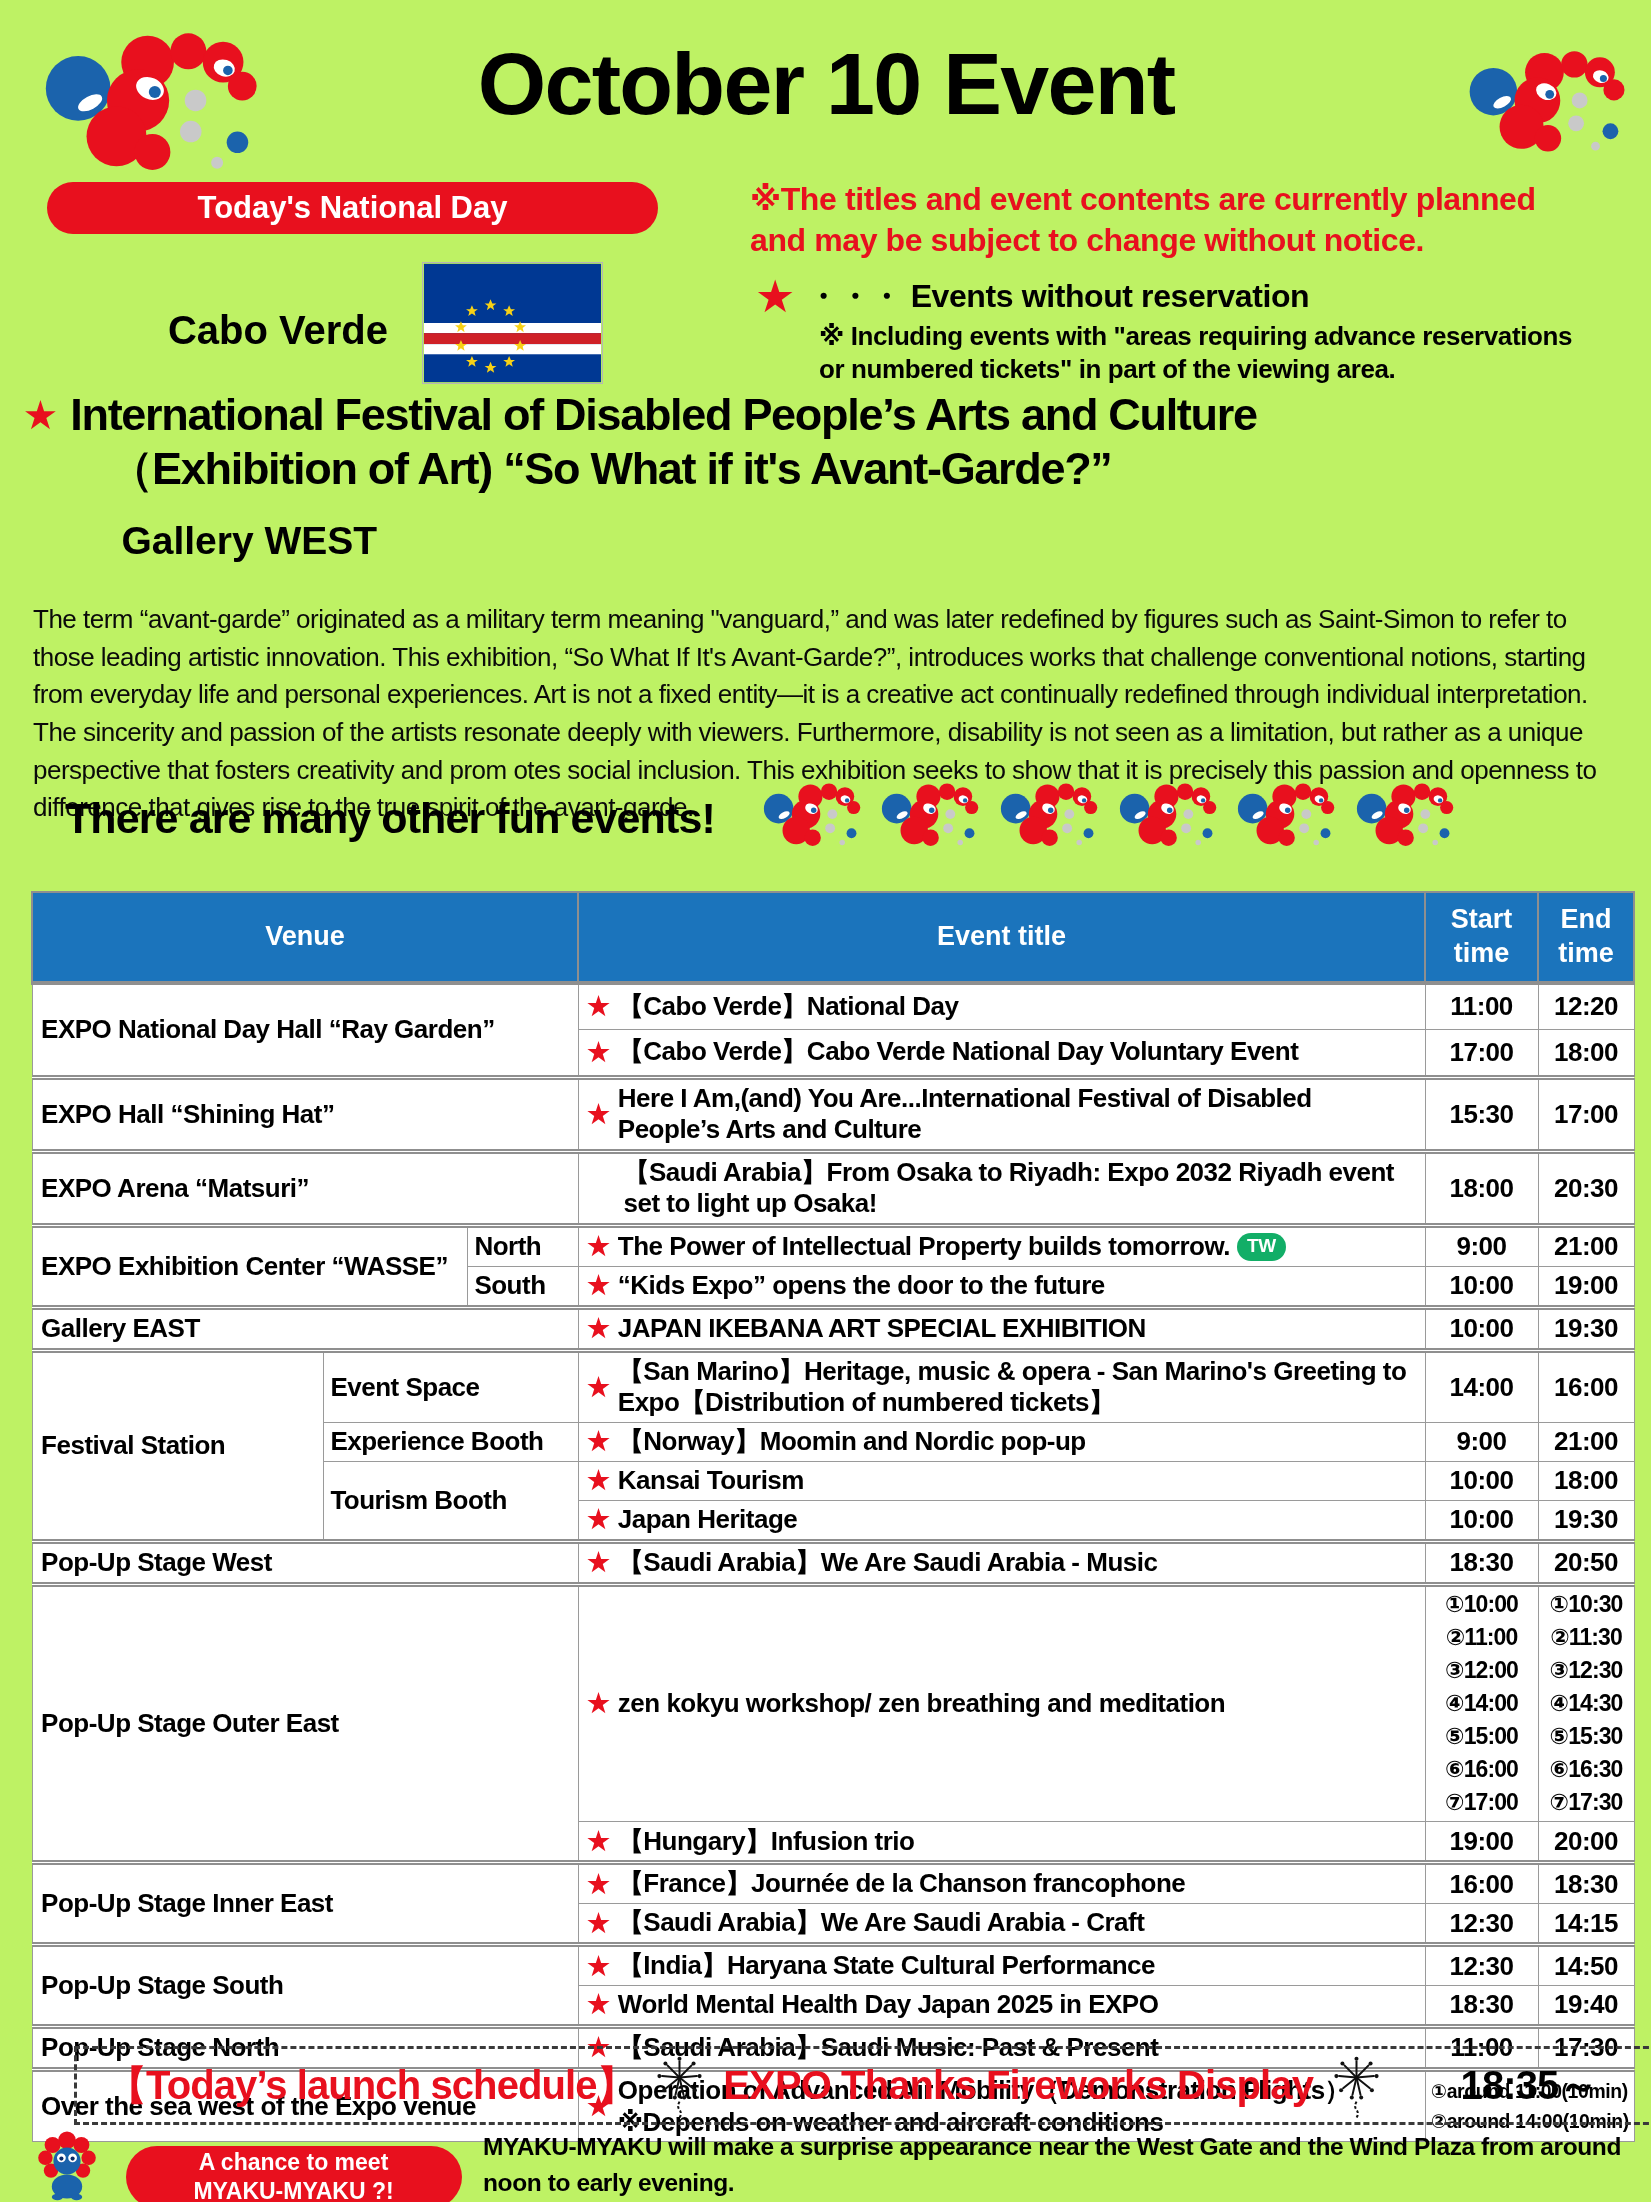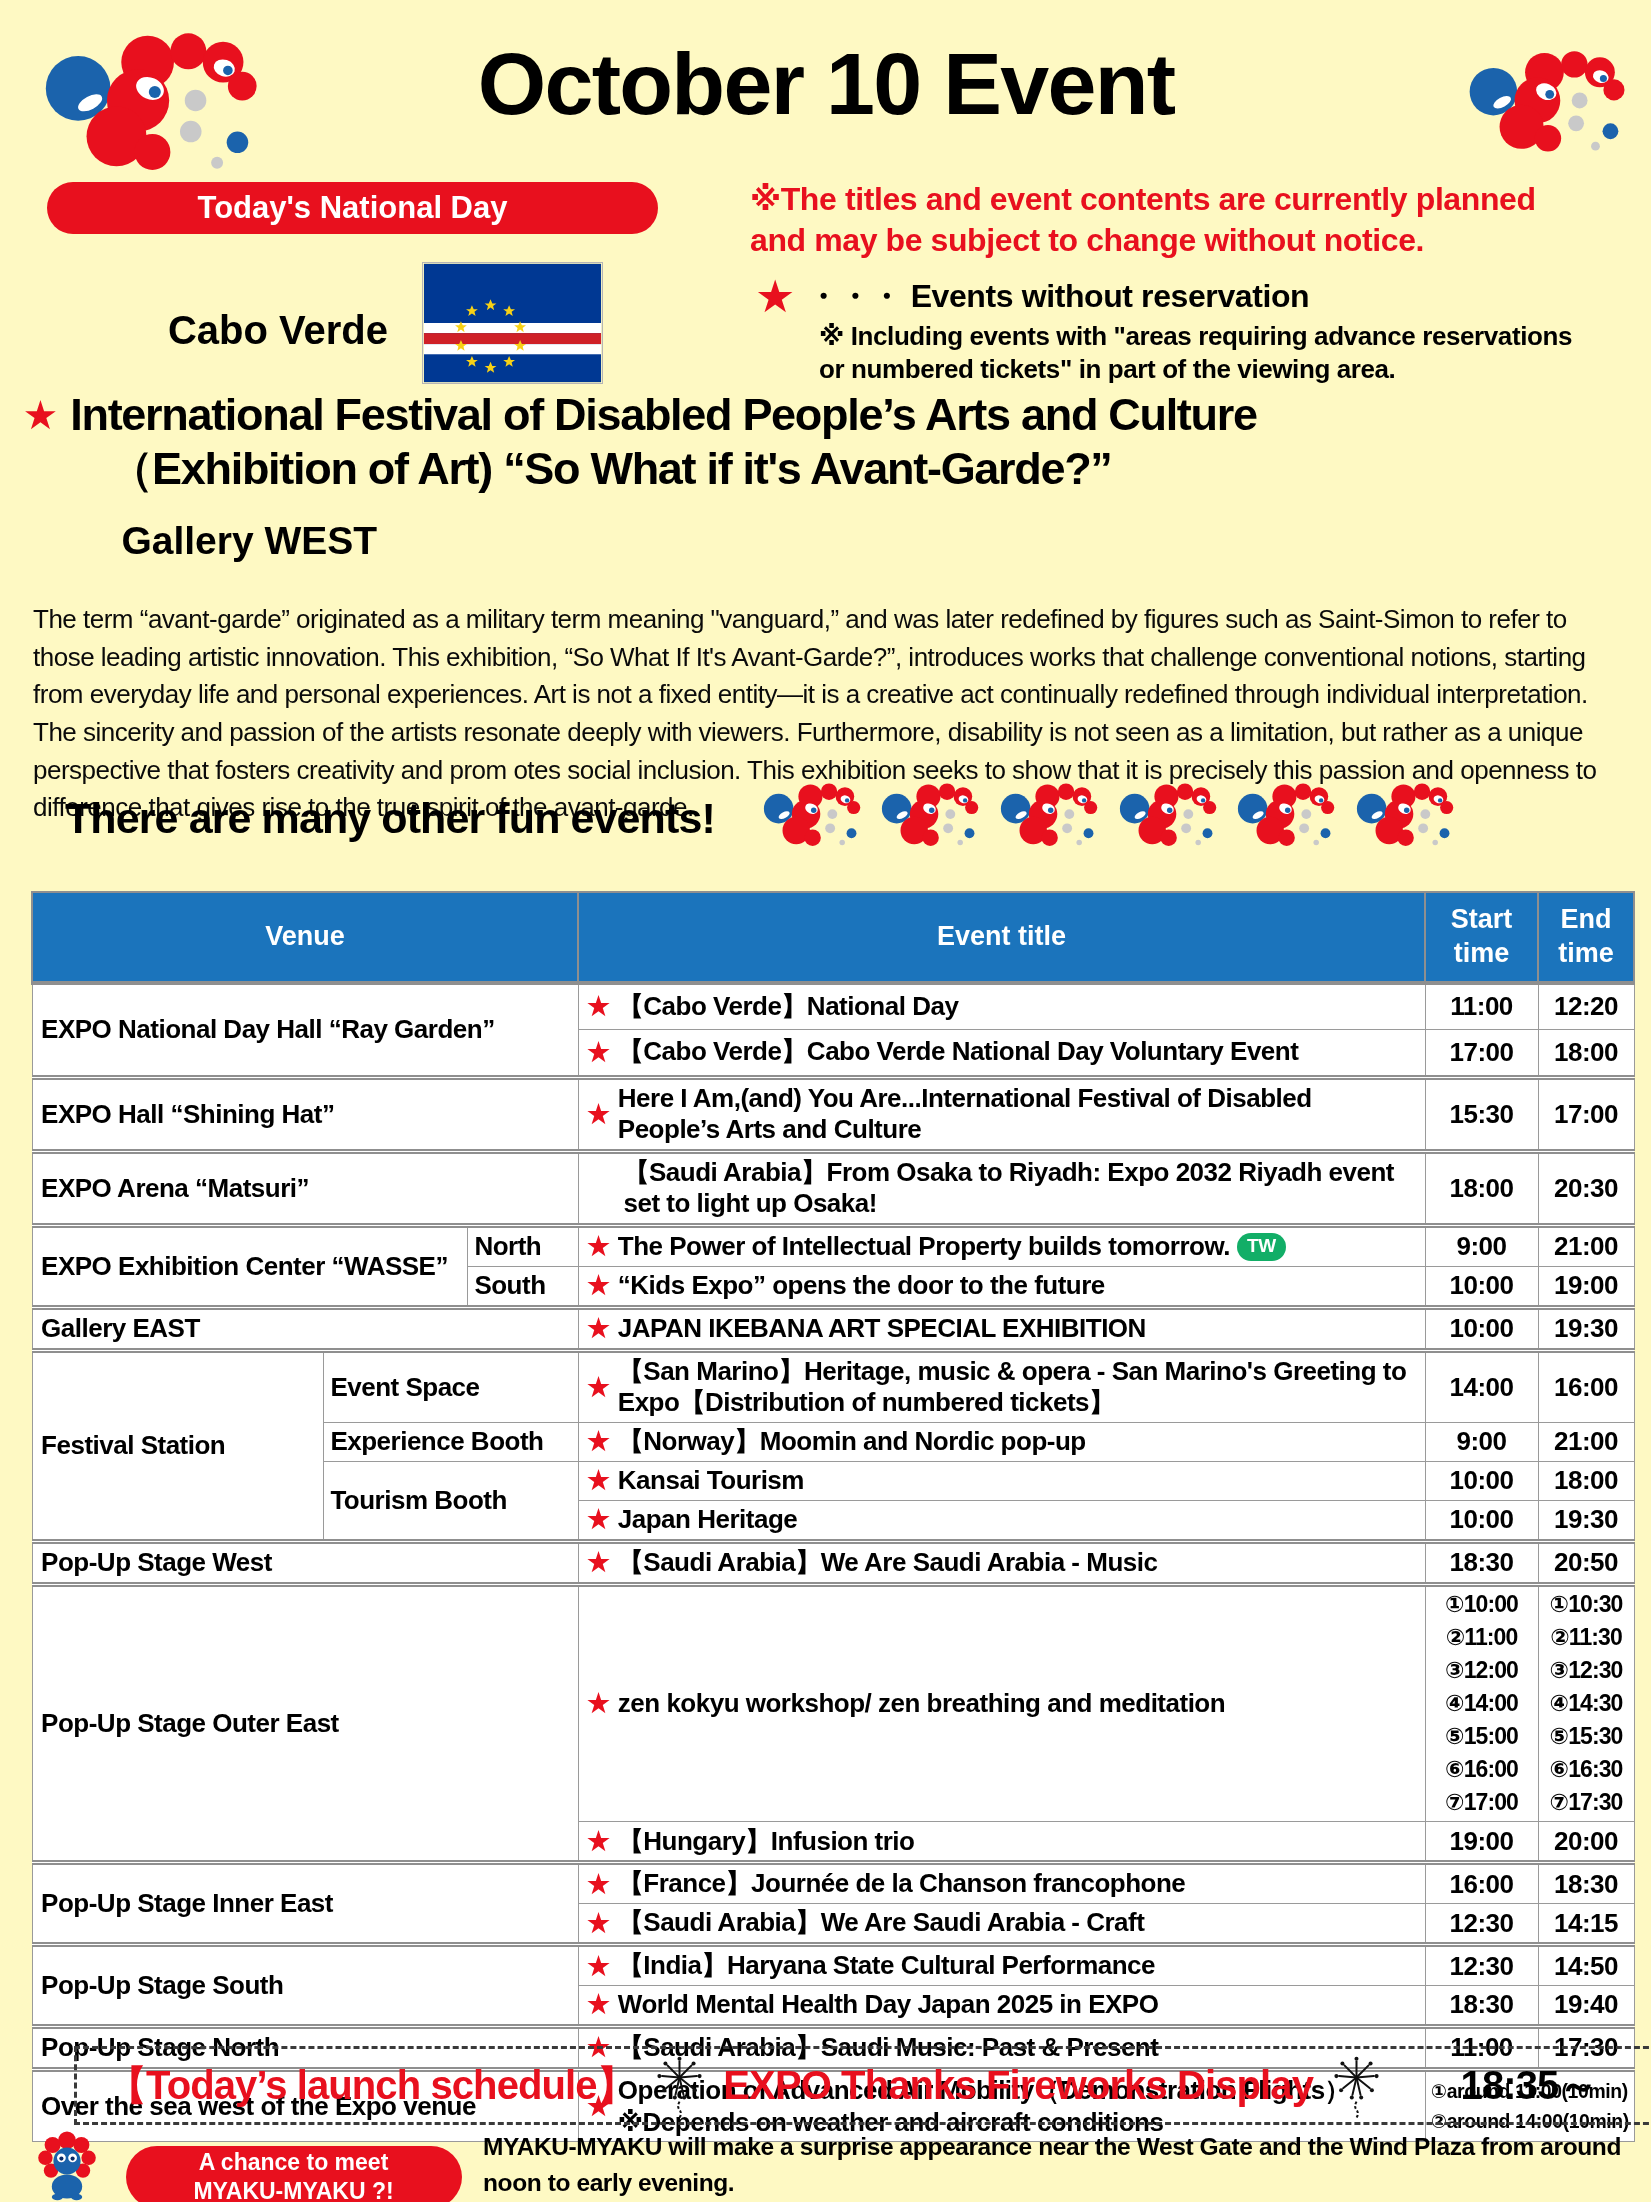--- a/index.html
+++ b/index.html
@@ -1,18 +1,18 @@
 <!DOCTYPE html>
 <html style="font-size:13.8px"><head>
 <meta charset="utf-8">
 <style>
   * { margin:0; padding:0; box-sizing:border-box; }
   html,body { width:1652px; background:#fff; }
   body { font-family:"Liberation Sans","DejaVu Sans",sans-serif; color:#000; }
-  .page { position:relative; width:1652px; height:2203px; background:#fef9c3; overflow:hidden; }
+  .page { position:relative; width:1652px; height:2203px; background:#bef264; overflow:hidden; }
   .preline { white-space:pre-line; }
 
   
   .logo-left { position:absolute; left:33px; top:26px; width:258px; height:168px; }
   .logo-right { position:absolute; left:1467px; top:43px; width:176px; height:129px; }
   .page-title { position:absolute; left:0; top:33px; width:100%; text-align:center;
     font-size:88px; font-weight:bold; letter-spacing:-1.7px; }
 
   .national-pill { position:absolute; left:47px; top:182px; width:611px; height:52px;
     background:#e8101e; border-radius:26px; color:#fff; font-size:31px; font-weight:bold;

